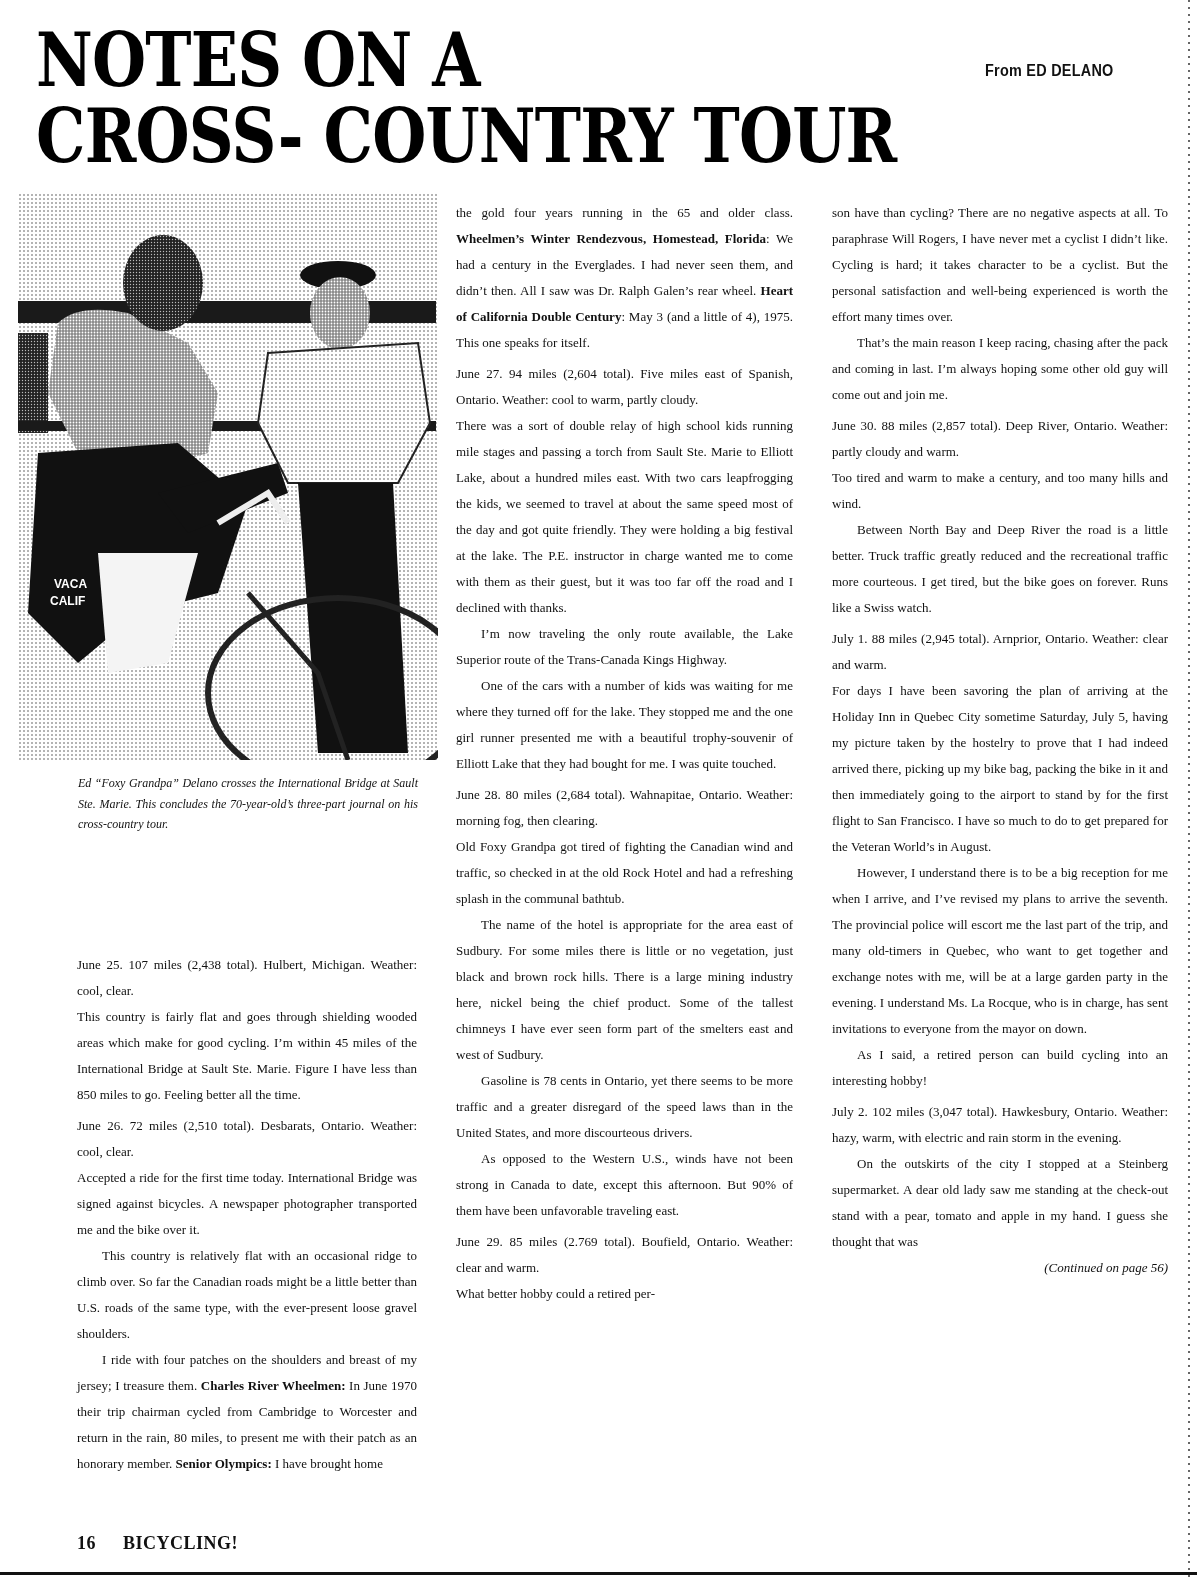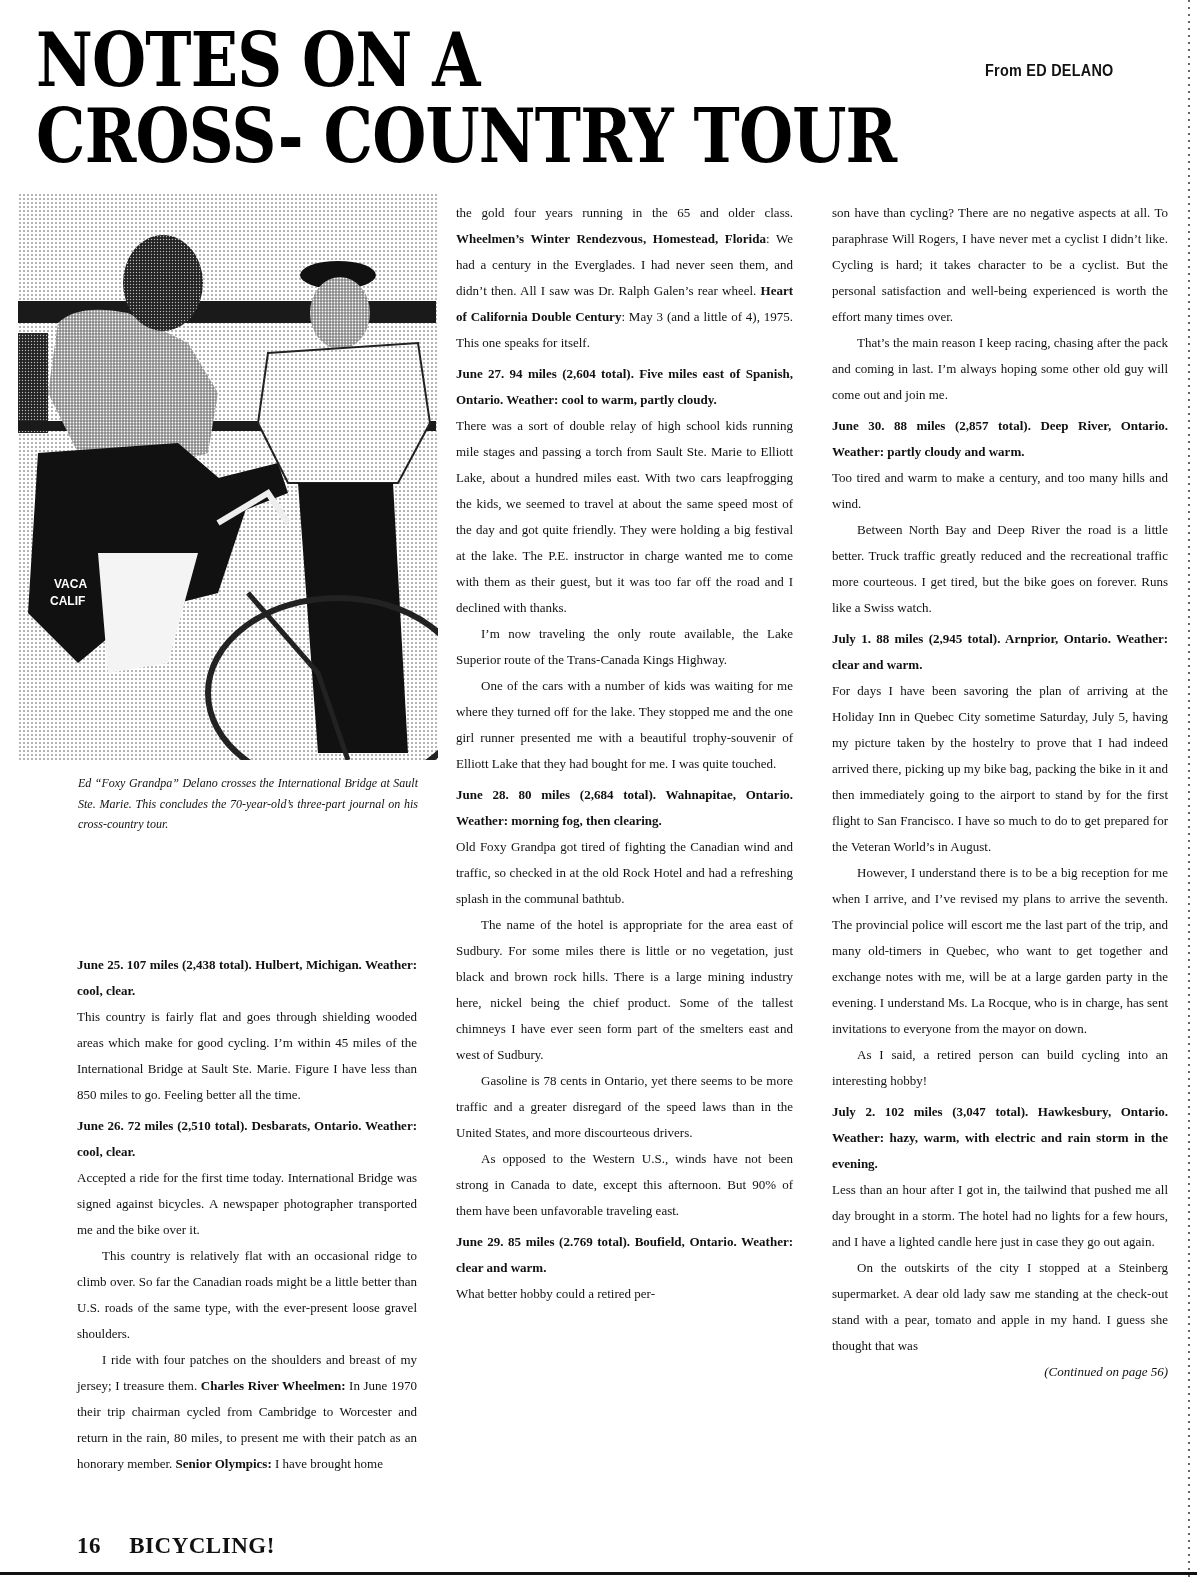--- a/index.html
+++ b/index.html
@@ -33,27 +33,27 @@
   }
   .col {
     position: absolute; font-size: 13px; line-height: 26px;
     text-align: justify;
   }
   .col1 { left: 77px; top: 952px; width: 340px; }
   .col2 { left: 456px; top: 200px; width: 337px; }
   .col3 { left: 832px; top: 200px; width: 336px; }
   .col p { margin: 0; }
   .col p.indent { text-indent: 25px; }
-  .col p.entry { font-weight: bold; margin-top: 5px; }
+  .col p.entry { font-weight: normal; margin-top: 5px; }
   .col p.entry:first-child { margin-top: 0; }
   .col b { font-weight: bold; }
   .continued { text-align: right; font-style: italic; margin: 0; }
   .footer {
     position: absolute; left: 77px; top: 1533px;
-    font-weight: bold; font-size: 23px; letter-spacing: 0.5px;
+    font-weight: bold; font-size: 18px; letter-spacing: 0.5px;
   }
   .footer .pg { margin-right: 22px; }
   .bottom-rule {
     position: absolute; left: 0; top: 1572px; width: 1197px; height: 3px; background: #111;
   }
   .right-edge {
     position: absolute; left: 1188px; top: 0; width: 2px; height: 1578px;
     background: repeating-linear-gradient(to bottom, #666 0 2px, transparent 2px 7px);
   }
 </style>
@@ -137,21 +137,20 @@
   <p>son have than cycling? There are no negative aspects at all. To paraphrase Will Rogers, I have never met a cyclist I didn’t like. Cycling is hard; it takes character to be a cyclist. But the personal satisfaction and well-being experienced is worth the effort many times over.</p>
   <p class="indent">That’s the main reason I keep racing, chasing after the pack and coming in last. I’m always hoping some other old guy will come out and join me.</p>
   <p class="entry">June 30. 88 miles (2,857 total). Deep River, Ontario. Weather: partly cloudy and warm.</p>
   <p>Too tired and warm to make a century, and too many hills and wind.</p>
   <p class="indent">Between North Bay and Deep River the road is a little better. Truck traffic greatly reduced and the recreational traffic more courteous. I get tired, but the bike goes on forever. Runs like a Swiss watch.</p>
   <p class="entry">July 1. 88 miles (2,945 total). Arnprior, Ontario. Weather: clear and warm.</p>
   <p>For days I have been savoring the plan of arriving at the Holiday Inn in Quebec City sometime Saturday, July 5, having my picture taken by the hostelry to prove that I had indeed arrived there, picking up my bike bag, packing the bike in it and then immediately going to the airport to stand by for the first flight to San Francisco. I have so much to do to get prepared for the Veteran World’s in August.</p>
   <p class="indent">However, I understand there is to be a big reception for me when I arrive, and I’ve revised my plans to arrive the seventh. The provincial police will escort me the last part of the trip, and many old-timers in Quebec, who want to get together and exchange notes with me, will be at a large garden party in the evening. I understand Ms. La Rocque, who is in charge, has sent invitations to everyone from the mayor on down.</p>
   <p class="indent">As I said, a retired person can build cycling into an interesting hobby!</p>
   <p class="entry">July 2. 102 miles (3,047 total). Hawkesbury, Ontario. Weather: hazy, warm, with electric and rain storm in the evening.</p>
-  <p>Less than an hour after I got in, the tailwind that pushed me all day brought in a storm. The hotel had no lights for a few hours, and I have a lighted candle here just in case they go out again.</p>
   <p class="indent">On the outskirts of the city I stopped at a Steinberg supermarket. A dear old lady saw me standing at the check-out stand with a pear, tomato and apple in my hand. I guess she thought that was</p>
   <p class="continued">(Continued on page 56)</p>
 </div>
 
 <div class="footer">
   <span class="pg">16</span>
   <span>BICYCLING!</span>
 </div>
 <div class="bottom-rule"></div>
 <div class="right-edge"></div>

